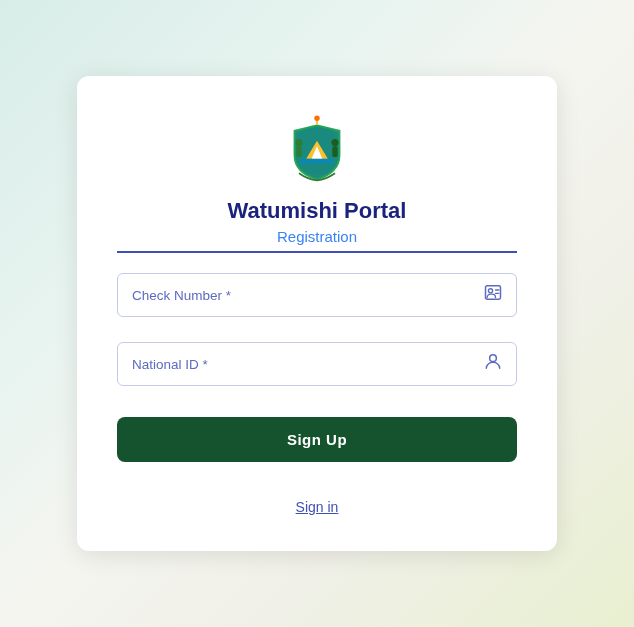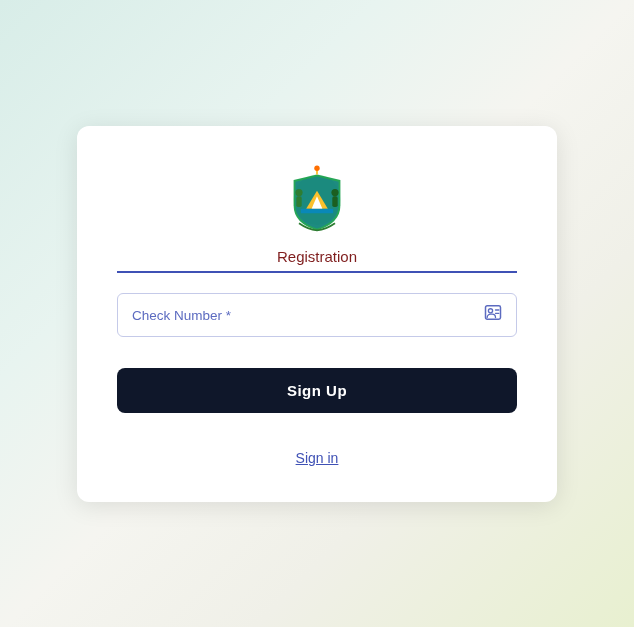--- a/index.html
+++ b/index.html
@@ -39,21 +39,21 @@
       font-size: 22px;
       font-weight: 700;
       color: #1a237e;
       margin-bottom: 4px;
       text-align: center;
     }
 
     .subtitle {
       font-size: 15px;
       font-weight: 500;
-      color: #7f1d1d;
+      color: #3b82f6;
       margin-bottom: 6px;
       text-align: center;
     }
 
     .divider {
       width: 100%;
       border: none;
       border-top: 2px solid #3f51b5;
       margin-bottom: 20px;
     }
@@ -93,21 +93,21 @@
       top: 50%;
       transform: translateY(-50%);
       color: #5c6bc0;
       font-size: 18px;
       pointer-events: none;
     }
 
     .sign-up-btn {
       width: 100%;
       padding: 14px;
-      background: #0f172a;
+      background: #14532d;
       color: #fff;
       font-size: 15px;
       font-weight: 700;
       border: none;
       border-radius: 8px;
       cursor: pointer;
       margin-top: 6px;
       letter-spacing: 0.5px;
       transition: background 0.2s;
     }
@@ -152,38 +152,48 @@
       <ellipse cx="60" cy="34" rx="4" ry="4" fill="#1b5e20"></ellipse>
       <rect x="57" y="38" width="6" height="12" fill="#1b5e20" rx="2"></rect>
 
       <line x1="40" y1="14" x2="40" y2="8" stroke="#fbc02d" stroke-width="2"></line>
       <ellipse cx="40" cy="7" rx="3" ry="3" fill="#ff6f00"></ellipse>
 
       <path d="M20,68 Q30,75 40,76 Q50,75 60,68" stroke="#2e7d32" stroke-width="2" fill="none"></path>
     </svg>
   </div>
 
+  <h1 class="app-title">Watumishi Portal</h1>
   <div class="subtitle">Registration</div>
   <hr class="divider">
 
   <form class="form">
 
     <div class="input-wrapper">
       <input class="input-field" type="text" placeholder="Check Number *" id="check-number" style="">
       <span class="input-icon">
         <svg width="20" height="20" viewBox="0 0 24 24" fill="none" xmlns="http://www.w3.org/2000/svg">
           <rect x="3" y="4" width="18" height="16" rx="2" stroke="#5c6bc0" stroke-width="1.8" fill="none"></rect>
           <circle cx="9" cy="10" r="2.5" stroke="#5c6bc0" stroke-width="1.6" fill="none"></circle>
           <path d="M5 18c0-2.2 1.8-4 4-4h2c2.2 0 4 1.8 4 4" stroke="#5c6bc0" stroke-width="1.6" stroke-linecap="round" fill="none"></path>
           <line x1="15" y1="9" x2="19" y2="9" stroke="#5c6bc0" stroke-width="1.6" stroke-linecap="round"></line>
           <line x1="15" y1="13" x2="19" y2="13" stroke="#5c6bc0" stroke-width="1.6" stroke-linecap="round"></line>
         </svg>
       </span>
     </div>
 
+    <div class="input-wrapper">
+      <input class="input-field" type="text" placeholder="National ID *" id="national-id" style="">
+      <span class="input-icon">
+        <svg width="20" height="20" viewBox="0 0 24 24" fill="none" xmlns="http://www.w3.org/2000/svg">
+          <circle cx="12" cy="8" r="4" stroke="#5c6bc0" stroke-width="1.8" fill="none"></circle>
+          <path d="M4 20c0-4 3.6-7 8-7s8 3 8 7" stroke="#5c6bc0" stroke-width="1.8" stroke-linecap="round" fill="none"></path>
+        </svg>
+      </span>
+    </div>
 
 
 
     <button class="sign-up-btn" type="submit">Sign Up</button>
 
     <button class="sign-in-link" type="button">Sign in</button>
 
   </form>
 </div>
 

